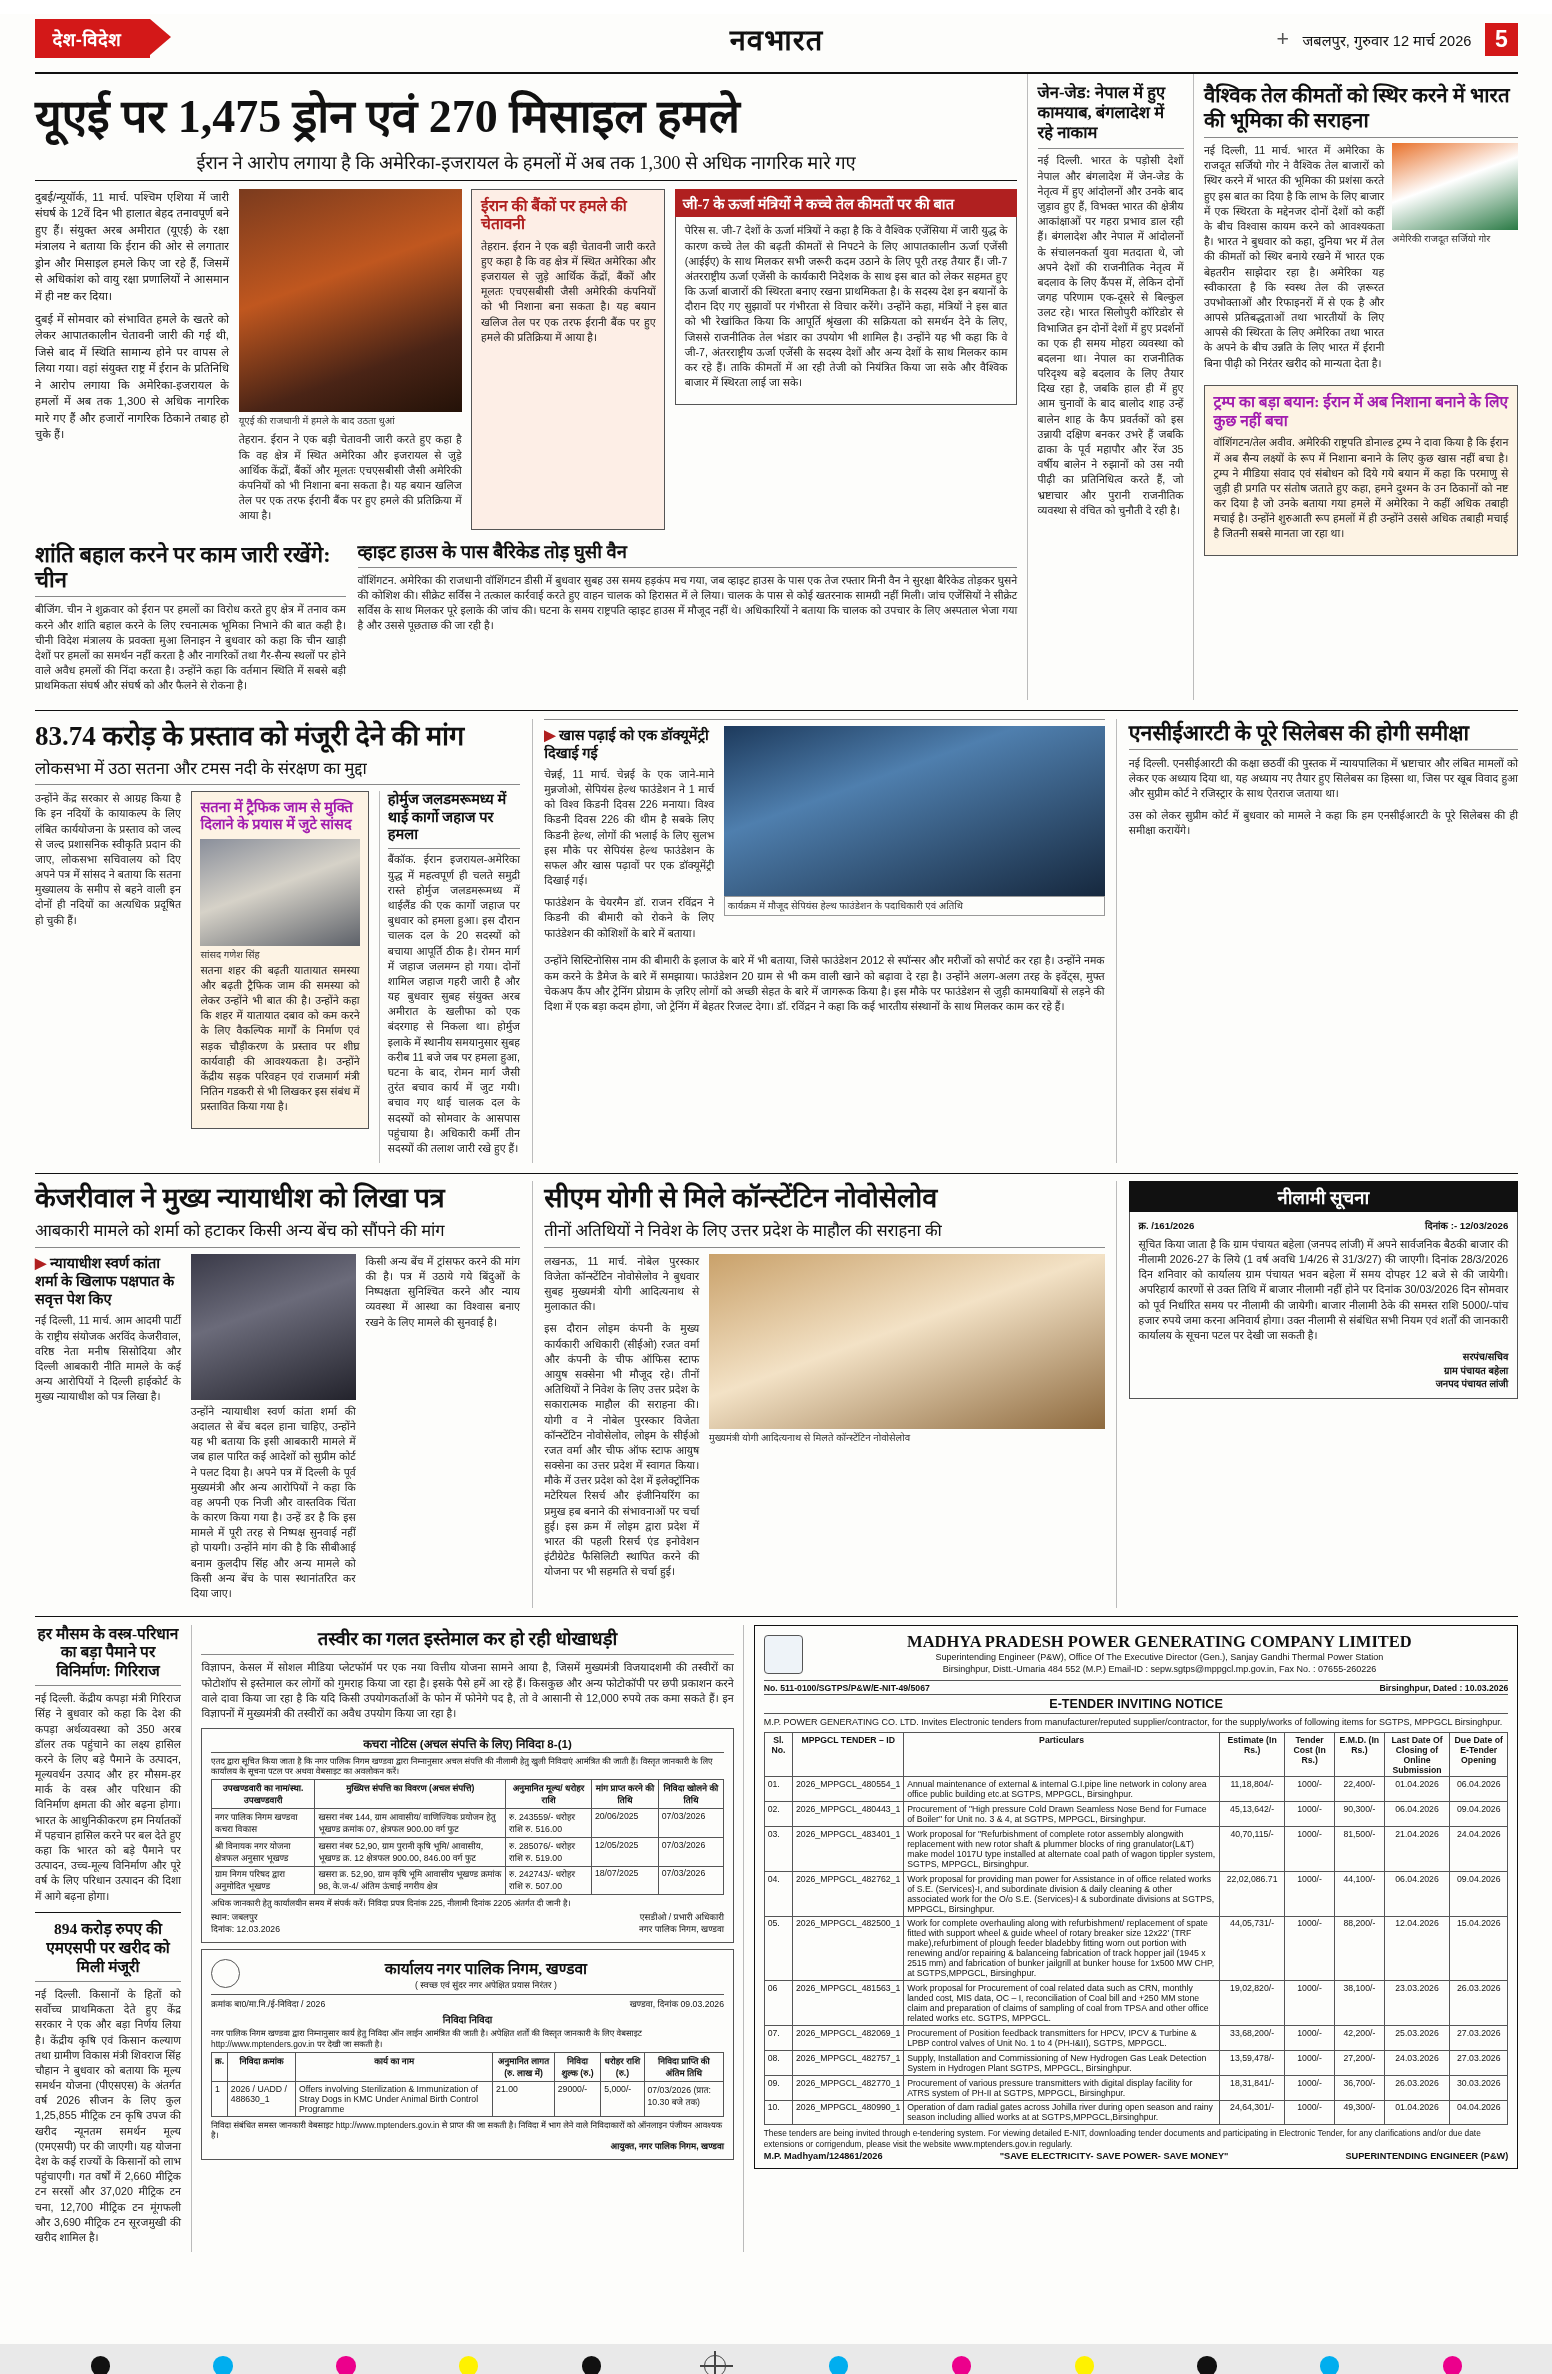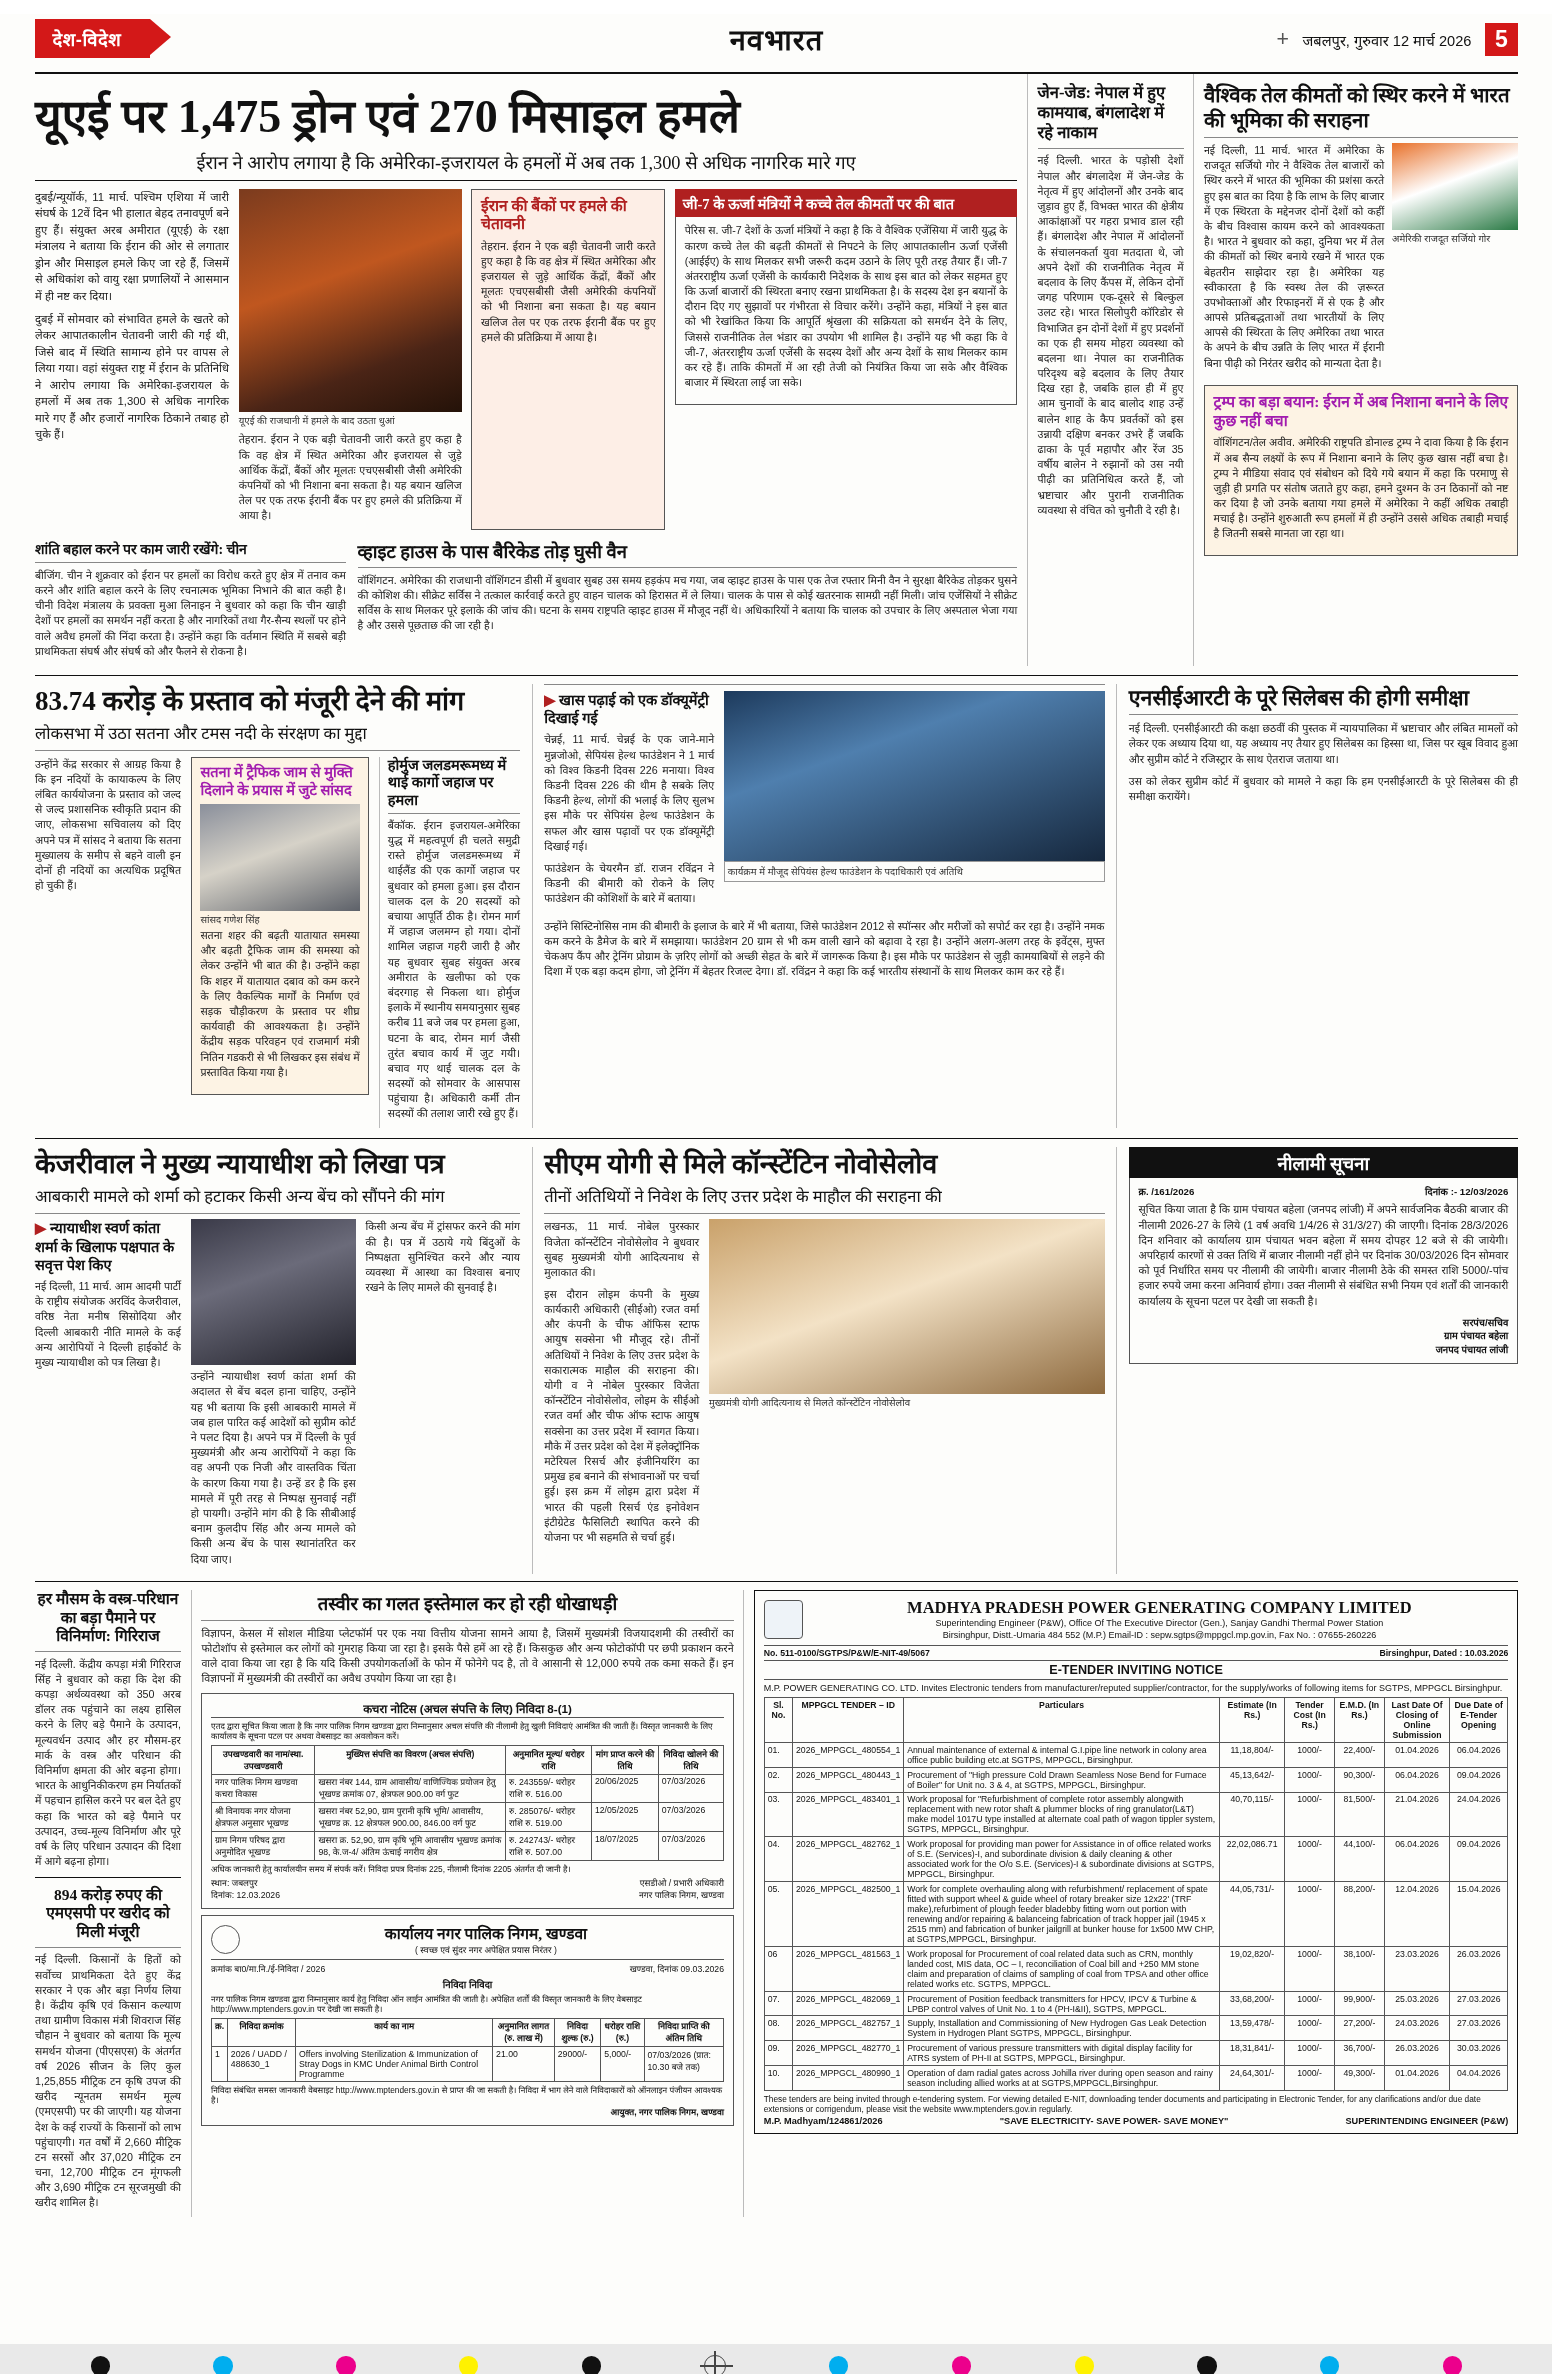--- a/index.html
+++ b/index.html
@@ -116,21 +116,21 @@
         <div style="flex:1;">
           <div class="banner">जी-7 के ऊर्जा मंत्रियों ने कच्चे तेल कीमतों पर की बात</div>
           <div class="box" style="border-top:none;">
             <p class="body-text s">पेरिस स. जी-7 देशों के ऊर्जा मंत्रियों ने कहा है कि वे वैश्विक एजेंसिया में जारी युद्ध के कारण कच्चे तेल की बढ़ती कीमतों से निपटने के लिए आपातकालीन ऊर्जा एजेंसी (आईईए) के साथ मिलकर सभी जरूरी कदम उठाने के लिए पूरी तरह तैयार हैं। जी-7 अंतरराष्ट्रीय ऊर्जा एजेंसी के कार्यकारी निदेशक के साथ इस बात को लेकर सहमत हुए कि ऊर्जा बाजारों की स्थिरता बनाए रखना प्राथमिकता है। के सदस्य देश इन बयानों के दौरान दिए गए सुझावों पर गंभीरता से विचार करेंगे। उन्होंने कहा, मंत्रियों ने इस बात को भी रेखांकित किया कि आपूर्ति श्रृंखला की सक्रियता को समर्थन देने के लिए, जिससे राजनीतिक तेल भंडार का उपयोग भी शामिल है। उन्होंने यह भी कहा कि वे जी-7, अंतरराष्ट्रीय ऊर्जा एजेंसी के सदस्य देशों और अन्य देशों के साथ मिलकर काम कर रहे हैं। ताकि कीमतों में आ रही तेजी को नियंत्रित किया जा सके और वैश्विक बाजार में स्थिरता लाई जा सके।</p>
           </div>
         </div>
       </div>
 
       <div style="display:flex; gap:11.6px; margin-top:9.7px;">
         <div style="width:311px;">
-          <div class="sec-h sm" style="font-size:14px;">शांति बहाल करने पर काम जारी रखेंगे: चीन</div>
+          <div class="sec-h sm" style="font-size:22px;">शांति बहाल करने पर काम जारी रखेंगे: चीन</div>
           <div style="border-bottom:1px solid #888; margin-bottom:4.9px;"></div>
           <p class="body-text s">बीजिंग. चीन ने शुक्रवार को ईरान पर हमलों का विरोध करते हुए क्षेत्र में तनाव कम करने और शांति बहाल करने के लिए रचनात्मक भूमिका निभाने की बात कही है। चीनी विदेश मंत्रालय के प्रवक्ता मुआ लिनाइन ने बुधवार को कहा कि चीन खाड़ी देशों पर हमलों का समर्थन नहीं करता है और नागरिकों तथा गैर-सैन्य स्थलों पर होने वाले अवैध हमलों की निंदा करता है। उन्होंने कहा कि वर्तमान स्थिति में सबसे बड़ी प्राथमिकता संघर्ष और संघर्ष को और फैलने से रोकना है।</p>
         </div>
         <div style="flex:1;">
           <div class="sec-h sm" style="font-size:18.4px;">व्हाइट हाउस के पास बैरिकेड तोड़ घुसी वैन</div>
           <div style="border-bottom:1px solid #888; margin-bottom:4.9px;"></div>
           <p class="body-text s">वॉशिंगटन. अमेरिका की राजधानी वॉशिंगटन डीसी में बुधवार सुबह उस समय हड़कंप मच गया, जब व्हाइट हाउस के पास एक तेज रफ्तार मिनी वैन ने सुरक्षा बैरिकेड तोड़कर घुसने की कोशिश की। सीक्रेट सर्विस ने तत्काल कार्रवाई करते हुए वाहन चालक को हिरासत में ले लिया। चालक के पास से कोई खतरनाक सामग्री नहीं मिली। जांच एजेंसियों ने सीक्रेट सर्विस के साथ मिलकर पूरे इलाके की जांच की। घटना के समय राष्ट्रपति व्हाइट हाउस में मौजूद नहीं थे। अधिकारियों ने बताया कि चालक को उपचार के लिए अस्पताल भेजा गया है और उससे पूछताछ की जा रही है।</p>
         </div>
       </div>
     </div>
@@ -474,21 +474,21 @@
                 <td style="text-align: center;">38,100/-</td>
                 <td style="text-align: center;">23.03.2026</td>
                 <td style="text-align: center;">26.03.2026</td>
               </tr>
               <tr>
                 <td>07.</td>
                 <td>2026_MPPGCL_482069_1</td>
                 <td>Procurement of Position feedback transmitters for HPCV, IPCV &amp; Turbine &amp; LPBP control valves of Unit No. 1 to 4 (PH-I&amp;II), SGTPS, MPPGCL.</td>
                 <td style="text-align: center;">33,68,200/-</td>
                 <td style="text-align: center;">1000/-</td>
-                <td style="text-align: center;">99,900/-</td>
+                <td style="text-align: center;">42,200/-</td>
                 <td style="text-align: center;">25.03.2026</td>
                 <td style="text-align: center;">27.03.2026</td>
               </tr>
               <tr>
                 <td>08.</td>
                 <td>2026_MPPGCL_482757_1</td>
                 <td>Supply, Installation and Commissioning of New Hydrogen Gas Leak Detection System in Hydrogen Plant SGTPS, MPPGCL, Birsinghpur.</td>
                 <td style="text-align: center;">13,59,478/-</td>
                 <td style="text-align: center;">1000/-</td>
                 <td style="text-align: center;">27,200/-</td>

